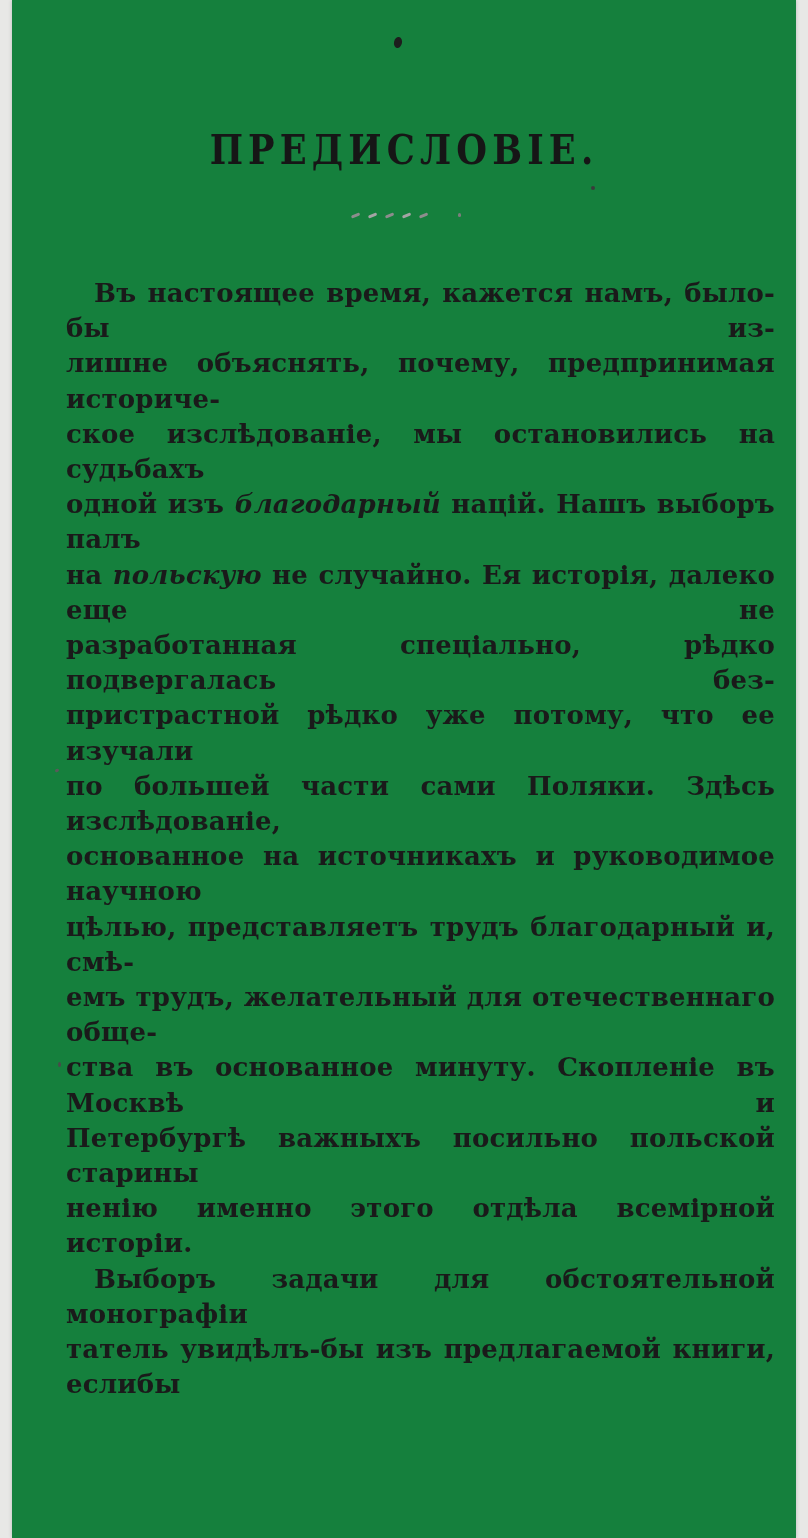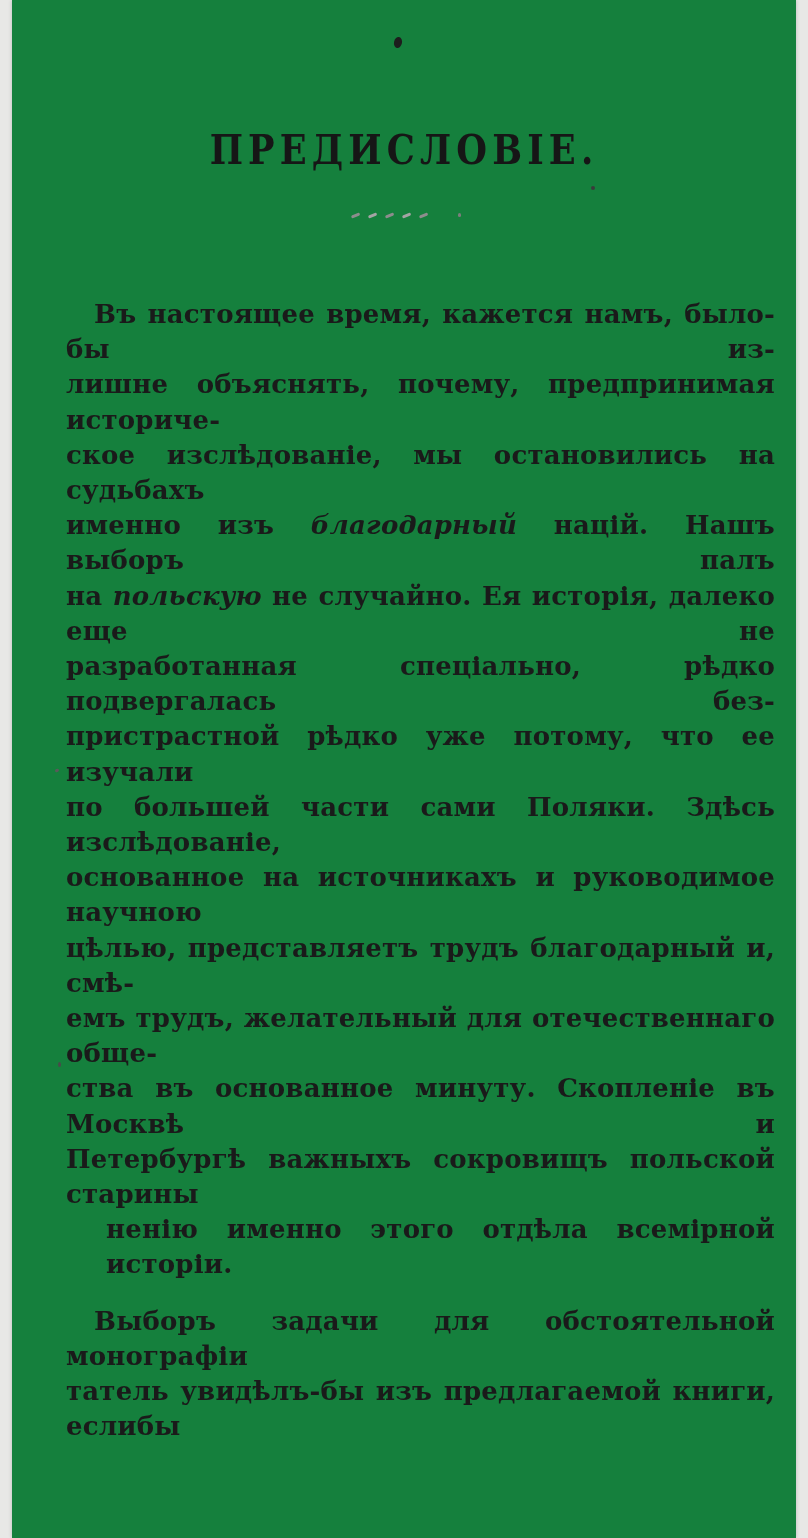--- a/index.html
+++ b/index.html
@@ -48,22 +48,22 @@
     font-weight:700;
     letter-spacing:.2px;
   }
   .ln{
     margin:0;
     text-align:justify;
     text-align-last:justify;
     text-justify:inter-word;
     white-space:normal;
   }
-  .ln.nj{text-align-last:left;margin-left:40px;}
-  .ln.ind{text-indent:28px;margin-top:21px;}
+  .ln.nj{text-align-last:left;}
+  .ln.ind{text-indent:28px;}
   .it{font-style:italic;}
   .speck{position:absolute;background:#1d1d1d;border-radius:50%;}
   .s1{top:37px;left:382px;width:8px;height:11px;transform:rotate(12deg);}
   .s2{top:186px;left:579px;width:4px;height:4px;background:#3a3a3a;}
   .s3{top:769px;left:43px;width:4px;height:3px;background:#5a5a5a;transform:rotate(-20deg);}
   .s4{top:1062px;left:46px;width:3px;height:5px;background:#4a4a4a;}
 </style>
 </head>
 <body>
 
@@ -81,30 +81,30 @@
     <i class="d"></i>
     <i class="d f2"></i>
     <i class="d"></i>
     <i class="dotm"></i>
   </div>
 
   <div class="bodytext">
     <p class="ln ind">Въ настоящее время, кажется намъ, было-бы из-</p>
     <p class="ln">лишне объяснять, почему, предпринимая историче-</p>
     <p class="ln">ское изслѣдованіе, мы остановились на судьбахъ</p>
-    <p class="ln"><span>именно изъ </span><span class="it">благодарный</span><span> націй. Нашъ выборъ палъ</span></p>
+    <p class="ln"><span>одной изъ </span><span class="it">благодарный</span><span> націй. Нашъ выборъ палъ</span></p>
     <p class="ln"><span>на </span><span class="it">польскую</span><span> не случайно. Ея исторія, далеко еще не</span></p>
     <p class="ln">разработанная спеціально, рѣдко подвергалась без-</p>
     <p class="ln">пристрастной рѣдко уже потому, что ее изучали</p>
     <p class="ln">по большей части сами Поляки. Здѣсь изслѣдованіе,</p>
     <p class="ln">основанное на источникахъ и руководимое научною</p>
     <p class="ln">цѣлью, представляетъ трудъ благодарный и, смѣ-</p>
     <p class="ln">емъ трудъ, желательный для отечественнаго обще-</p>
     <p class="ln">ства въ основанное минуту. Скопленіе въ Москвѣ и</p>
-    <p class="ln">Петербургѣ важныхъ сокровищъ польской старины</p>
+    <p class="ln">Петербургѣ важныхъ посильно польской старины</p>
     <p class="ln nj">ненію именно этого отдѣла всемірной исторіи.</p>
     <p class="ln ind">Выборъ задачи для обстоятельной монографіи</p>
     <p class="ln">татель увидѣлъ-бы изъ предлагаемой книги, еслибы</p>
 
   </div>
 
   <span class="speck s3"></span>
   <span class="speck s4"></span>
 
 </div>

